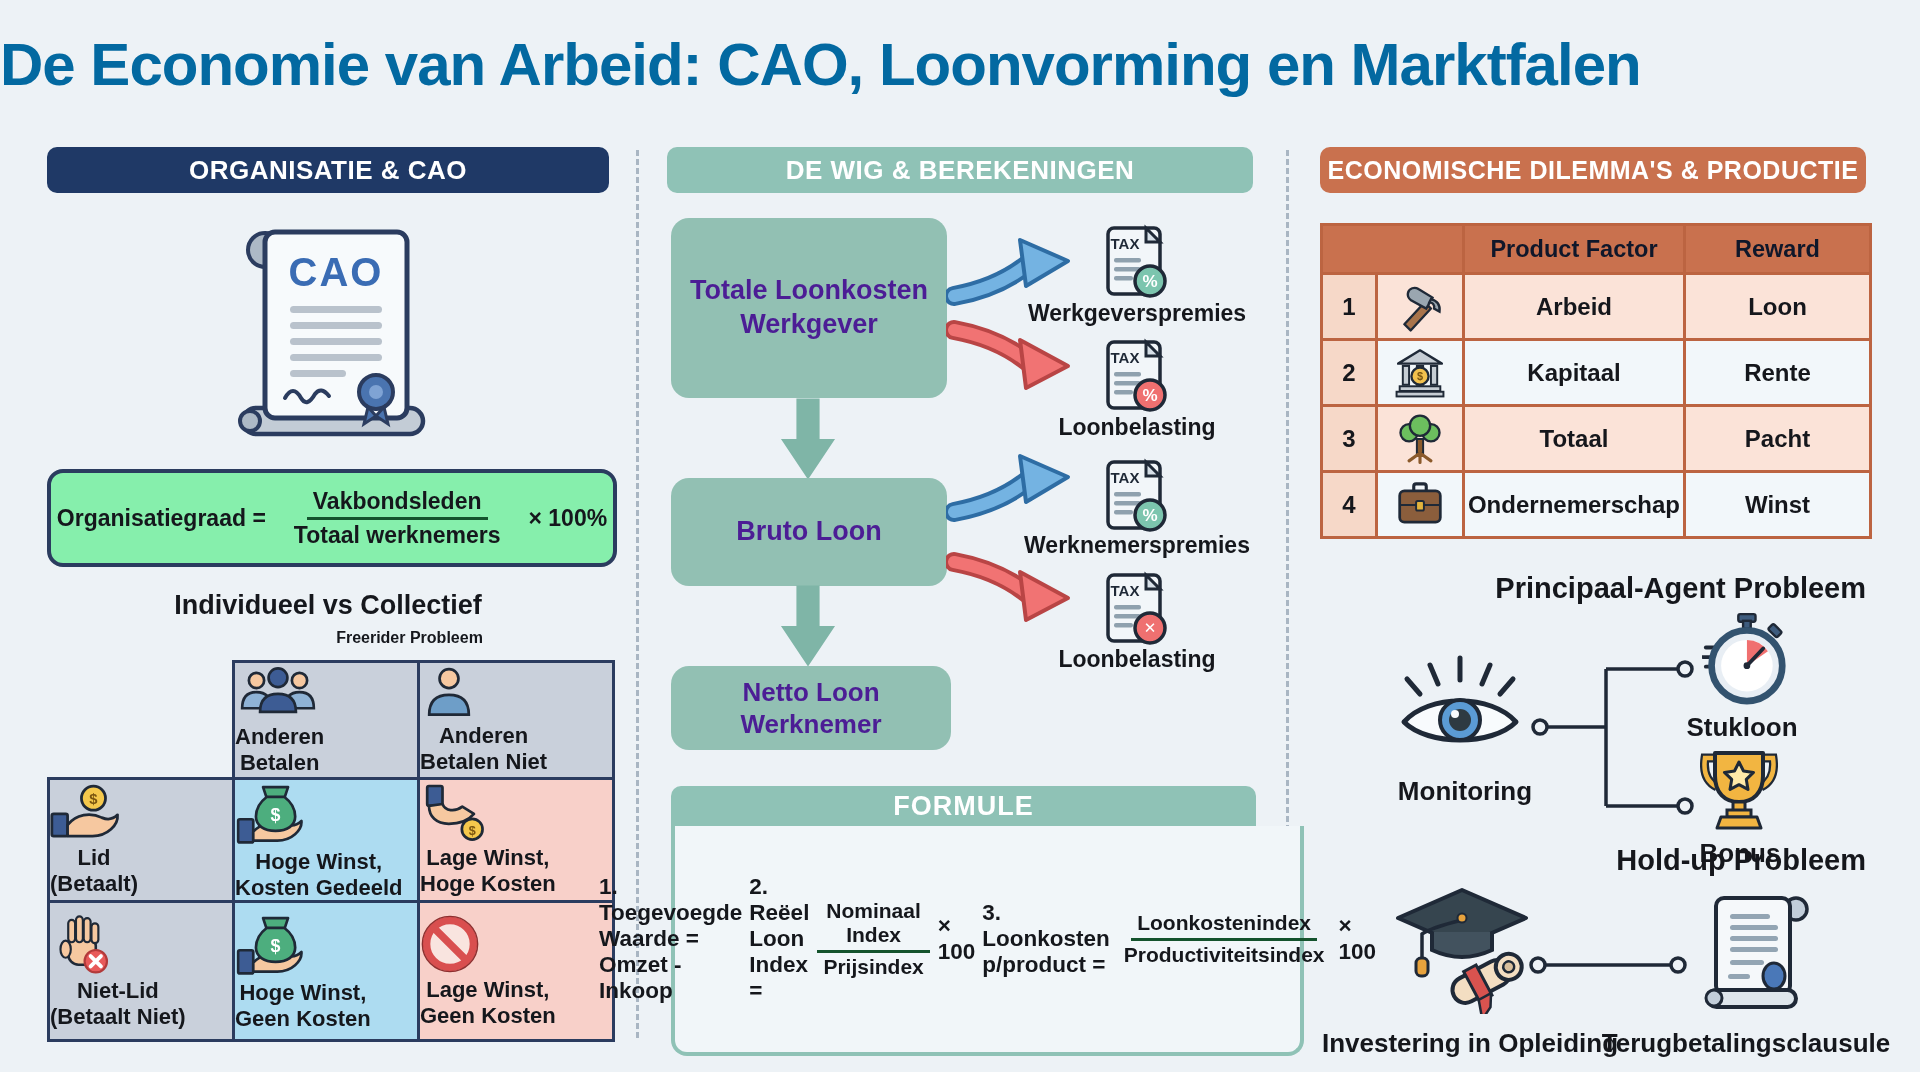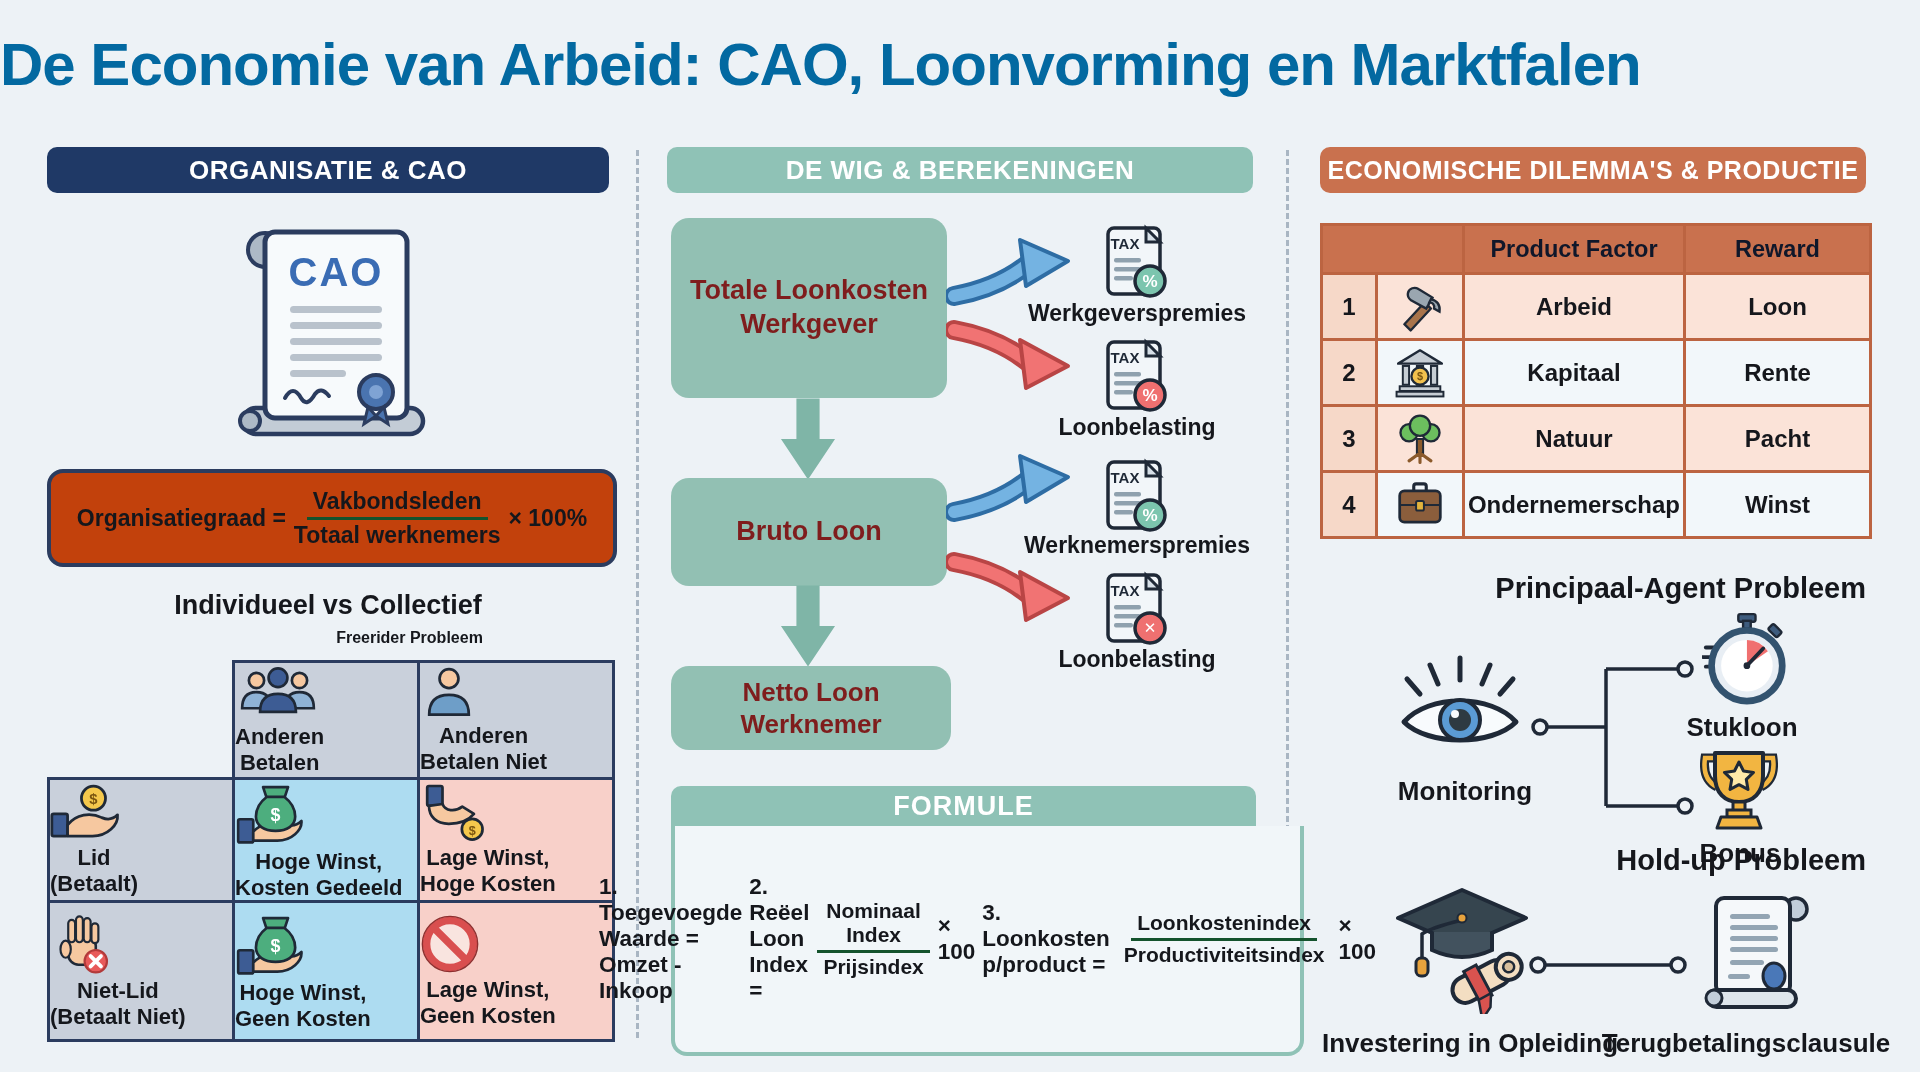--- a/index.html
+++ b/index.html
@@ -5,35 +5,35 @@
   html,body{margin:0;padding:0;background:#fff}
   .canvas{position:relative;width:1920px;height:1072px;background:#EDF2F6;overflow:hidden;
           font-family:"Liberation Sans","DejaVu Sans",sans-serif;color:#15171C}
   .abs{position:absolute}
   .title{top:30px;left:0;width:100%;text-align:left;font-size:60px;font-weight:bold;
          color:#0369a1;letter-spacing:-1px}
   .dash{width:0;top:150px;height:888px;border-left:3px dashed #A9B6C3}
   .colhdr{height:46px;border-radius:10px;display:flex;align-items:center;justify-content:center;
           color:#fff;font-weight:bold;font-size:26px;letter-spacing:.5px}
   .navy{background:#1F3966}.teal{background:#8FC2B6}.orange{background:#C9714E}
-  .fbox{border:4px solid #2B3C5F;border-radius:16px;background:#c2410c;display:flex;
-        align-items:center;justify-content:center;gap:2px;font-weight:bold;font-size:23px}
+  .fbox{border:4px solid #2B3C5F;border-radius:16px;background:#86efac;display:flex;
+        align-items:center;justify-content:center;gap:22px;font-weight:bold;font-size:23px}
   .frac{display:flex;flex-direction:column;align-items:center;text-align:center;line-height:1.15}
   .frac .n{border-bottom:3px solid #14532d;padding:0 6px 2px}
   .frac .d{padding:2px 6px 0}
   .subt{text-align:center;font-weight:bold}
   .matrix{display:grid;grid-template-columns:182px 182px 1fr;grid-template-rows:114px 120px 1fr;
           gap:3px;padding:3px;background:#2B3C5F}
   .cell{display:flex;flex-direction:column;align-items:flex-start;justify-content:center;
         text-align:center;font-weight:bold;font-size:22px;line-height:1.14;gap:3px}
   .cell.gray{background:#C9D0DB}.cell.blue{background:#ADDCF1}.cell.pink{background:#F8D0C9}
   .patch{background:#EDF2F6}
   .pre{white-space:pre-line}
   .flow{background:#92C0B3;border-radius:18px;display:flex;align-items:center;justify-content:center;
-        text-align:center;font-weight:bold;color:#7f1d1d;line-height:1.25}
+        text-align:center;font-weight:bold;color:#4c1d95;line-height:1.25}
   .taxlabel{text-align:center;font-weight:bold;font-size:23px}
   .formule-hdr{background:#8FC2B6;border-radius:10px 10px 0 0;display:flex;align-items:center;
                justify-content:center;color:#fff;font-weight:bold;font-size:27px;letter-spacing:1px}
   .formule-box{background:#F1F6F9;border:4px solid #8FC2B6;border-top:none;border-radius:0 0 16px 16px;
                display:flex;flex-direction:row;justify-content:center;padding:10px 20px;gap:7px;
                font-weight:bold;font-size:22.5px}
   .frow{display:flex;align-items:center;gap:8px}
   .frow .frac{font-size:21px}
   .rtable{display:grid;grid-template-columns:52px 84px 218px 1fr;grid-template-rows:46px 1fr 1fr 1fr 1fr;
           gap:3px;padding:3px;background:#BC6441}
@@ -318,21 +318,21 @@
     <div class="rcell rnum">3</div>
     <div class="rcell rpink">
       <svg width="50" height="50" viewBox="0 0 64 64">
         <circle cx="18" cy="24" r="11" fill="#6CBF5E" stroke="#1F2937" stroke-width="3"></circle>
         <circle cx="46" cy="24" r="11" fill="#6CBF5E" stroke="#1F2937" stroke-width="3"></circle>
         <circle cx="32" cy="15" r="13" fill="#6CBF5E" stroke="#1F2937" stroke-width="3"></circle>
         <path d="M28,32 L28,50 L36,50 L36,32 Z" fill="#8B5A2B" stroke="#1F2937" stroke-width="2.5"></path>
         <path d="M32,50 L18,60 M32,50 L32,62 M32,50 L46,60" fill="none" stroke="#8B5A2B" stroke-width="4" stroke-linecap="round"></path>
       </svg>
     </div>
-    <div class="rcell rpink">Natuur</div>
+    <div class="rcell rpink">Totaal</div>
     <div class="rcell rpink">Pacht</div>
 
     <div class="rcell rnum">4</div>
     <div class="rcell rlight">
       <svg width="50" height="50" viewBox="0 0 64 64">
         <rect x="24" y="5" width="16" height="12" rx="3" fill="none" stroke="#1F2937" stroke-width="4"></rect>
         <rect x="6" y="14" width="52" height="40" rx="6" fill="#8B5E3C" stroke="#1F2937" stroke-width="3.5"></rect>
         <line x1="6" y1="32" x2="58" y2="32" stroke="#1F2937" stroke-width="2.5"></line>
         <rect x="27" y="27" width="10" height="12" rx="2" fill="#E2B33C" stroke="#1F2937" stroke-width="2.5"></rect>
       </svg>

